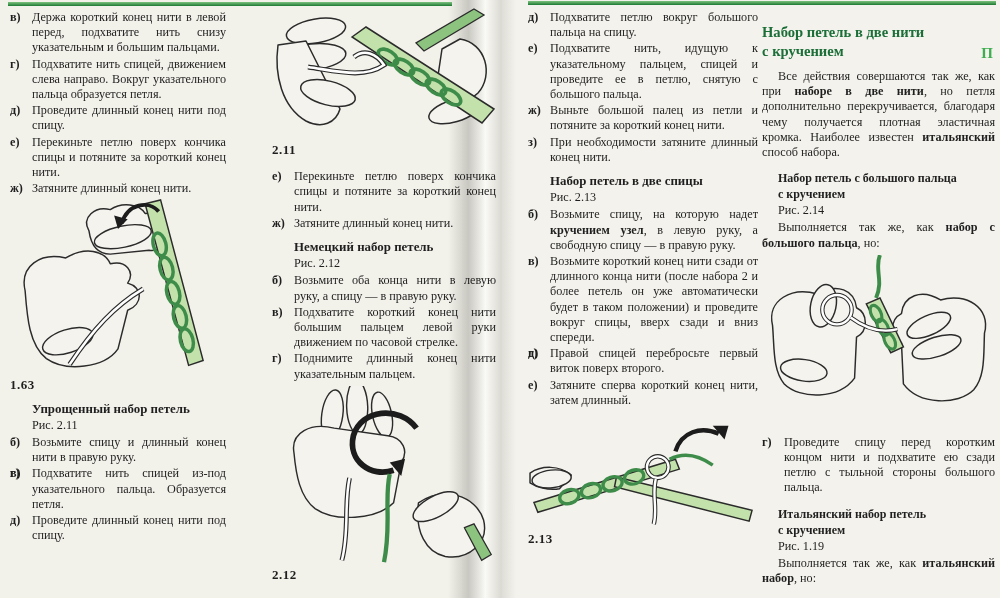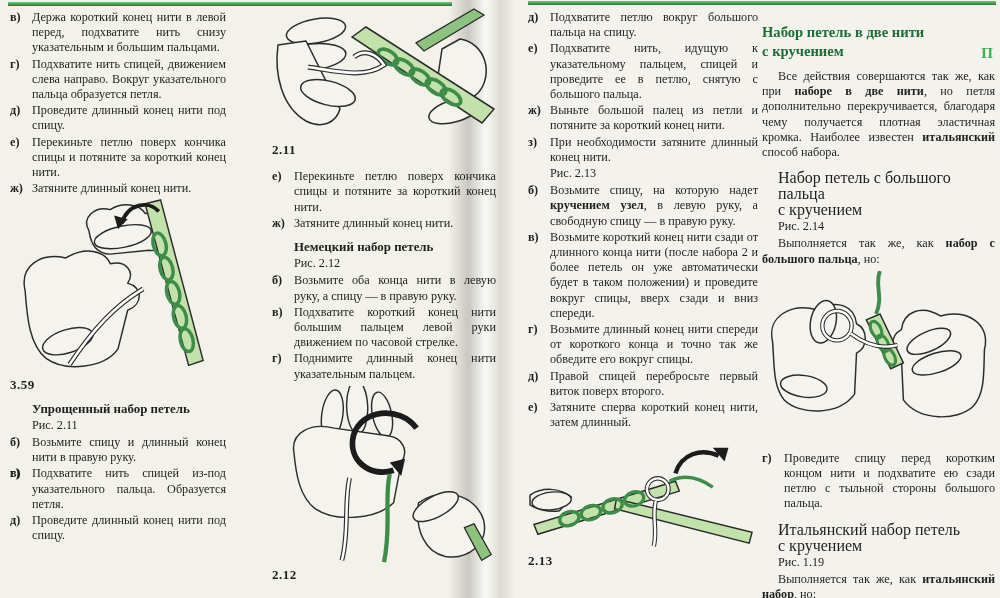--- a/index.html
+++ b/index.html
@@ -25,21 +25,21 @@
   .h3{font-weight:700;font-size:12.9px;margin:9px 0 1px 22px;}
   .figref{margin:0 0 2px 22px;}
   .figlabel{font-weight:700;font-size:13px;letter-spacing:0.5px;margin:1px 0 0 0;}
   .figure{display:block;}
   
   .chap-head{position:relative;font-weight:700;font-size:14.6px;line-height:19px;
     color:#1b6e38;margin:14px 0 8px 0;}
   .chap-marker{position:absolute;right:2px;top:21px;color:#3fae52;font-weight:700;
     font-size:15px;font-family:"Liberation Serif",serif;}
   .para{text-align:justify;text-indent:16px;margin:0 0 4px 0;}
-  .sub-h{font-weight:400;font-size:16px;line-height:16px;margin:10px 0 1px 16px;}
+  .sub-h{font-weight:700;font-size:12px;line-height:16px;margin:10px 0 1px 16px;}
   .sub-figref{margin:0 0 2px 16px;}
 </style>
 </head>
 <body>
 
 <div class="book">
   <div class="page page-left"></div>
   <div class="page page-right"></div>
   <div class="gutter"></div>
   <div class="toprule left"></div>
@@ -82,21 +82,21 @@
         <ellipse cx="172" cy="123" rx="12" ry="6.5" transform="rotate(76 172 123)"></ellipse>
         <ellipse cx="179" cy="147" rx="12" ry="6.5" transform="rotate(76 179 147)"></ellipse>
       </g>
       <g fill="none">
         <path d="M58,172 C82,136 104,112 134,94" stroke="#2b2b2b" stroke-width="5"></path>
         <path d="M58,172 C82,136 104,112 134,94" stroke="#ffffff" stroke-width="2.6"></path>
       </g>
       <path d="M112,26 C118,6 140,2 150,14" fill="none" stroke="#1c1c1c" stroke-width="4"></path>
       <polygon points="108,32 104,18 118,22" fill="#1c1c1c"></polygon>
     </svg>
-    <div class="figlabel">3.59</div>
+    <div class="figlabel">1.63</div>
 
     <div class="h3">Упрощенный набор петель</div>
     <div class="figref">Рис. 2.11</div>
 
     <div class="step">
       <span class="slbl">б)</span>
       <span>Возьмите спицу и длинный конец нити в правую руку.</span>
     </div>
     <div class="step">
       <span class="slbl">в)</span>
@@ -196,33 +196,33 @@
     </div>
     <div class="step">
       <span class="slbl">ж)</span>
       <span>Выньте большой палец из петли и потяните за короткий конец нити.</span>
     </div>
     <div class="step">
       <span class="slbl">з)</span>
       <span>При необходимости затяните длинный конец нити.</span>
     </div>
 
+    <div class="h3">Набор петель в две спицы</div>
     <div class="figref">Рис. 2.13</div>
 
     <div class="step">
       <span class="slbl">б)</span>
       <span><span>Возьмите спицу, на которую надет </span><span class="bb">кручением узел</span><span>, в левую руку, а свободную спицу — в правую руку.</span></span>
     </div>
     <div class="step">
       <span class="slbl">в)</span>
       <span>Возьмите короткий конец нити сзади от длинного конца нити (после набора 2 и более петель он уже автоматически будет в таком положении) и проведите вокруг спицы, вверх сзади и вниз спереди.</span>
     </div>
     <div class="step">
       <span class="slbl">г)</span>
-      <span>Возьмите длинный конец нити спереди от короткого конца и точно так же обведите его вокруг спицы.</span>
     </div>
     <div class="step">
       <span class="slbl">д)</span>
       <span>Правой спицей перебросьте первый виток поверх второго.</span>
     </div>
     <div class="step">
       <span class="slbl">е)</span>
       <span>Затяните сперва короткий конец нити, затем длинный.</span>
     </div>
 

